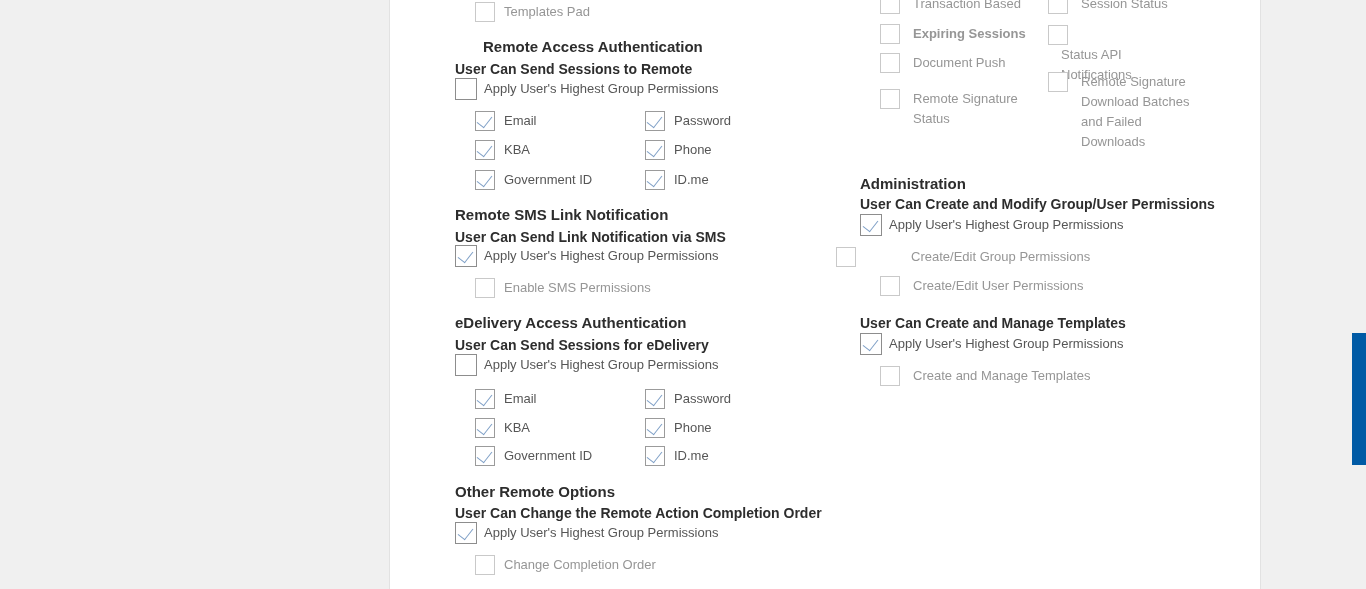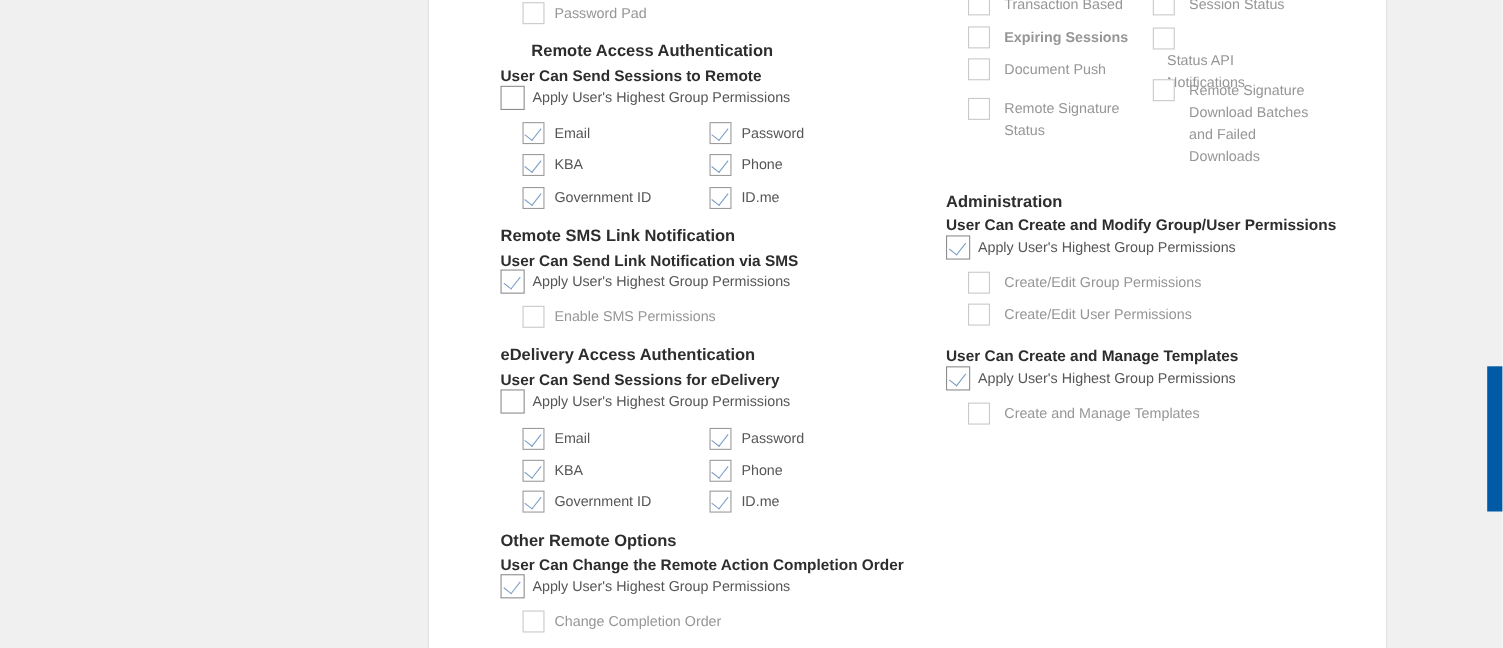--- a/index.html
+++ b/index.html
@@ -40,21 +40,21 @@
     background:#005aa5;
   }
 </style>
 </head>
 <body>
 
 <div class="panel"></div>
 
 <div class="row opt dis" style="left:475px; top:2px;">
   <span class="box"></span>
-  <span class="lbl">Password Pad</span>
+  <span class="lbl">Templates Pad</span>
 </div>
 
 <div class="h1" style="left:455px; top:38px;margin-left:28px;">Remote Access Authentication</div>
 <div class="h2" style="left:455px; top:61px;">User Can Send Sessions to Remote</div>
 <div class="row" style="left:455px; top:78px;">
   <span class="box"></span>
   <span class="lbl">Apply User's Highest Group Permissions</span>
 </div>
 <div class="row opt checked" style="left:475px; top:111px;">
   <span class="box"></span>
@@ -163,21 +163,21 @@
   <span class="lbl">Remote Signature Status</span>
 </div>
 
 <div class="h1" style="left:860px; top:175px;">Administration</div>
 
 <div class="h2" style="left:860px; top:196px;">User Can Create and Modify Group/User Permissions</div>
 <div class="row checked" style="left:860px; top:214px;">
   <span class="box"></span>
   <span class="lbl">Apply User's Highest Group Permissions</span>
 </div>
-<div class="row opt dis rcol" style="left:880px; top:247px;">
+<div class="row opt dis rcol" style="left:836px; top:247px;gap:42px;">
   <span class="box"></span>
   <span class="lbl">Create/Edit Group Permissions</span>
 </div>
 <div class="row opt dis rcol" style="left:880px; top:276px;">
   <span class="box"></span>
   <span class="lbl">Create/Edit User Permissions</span>
 </div>
 
 <div class="h2" style="left:860px; top:315px;">User Can Create and Manage Templates</div>
 <div class="row checked" style="left:860px; top:333px;">

